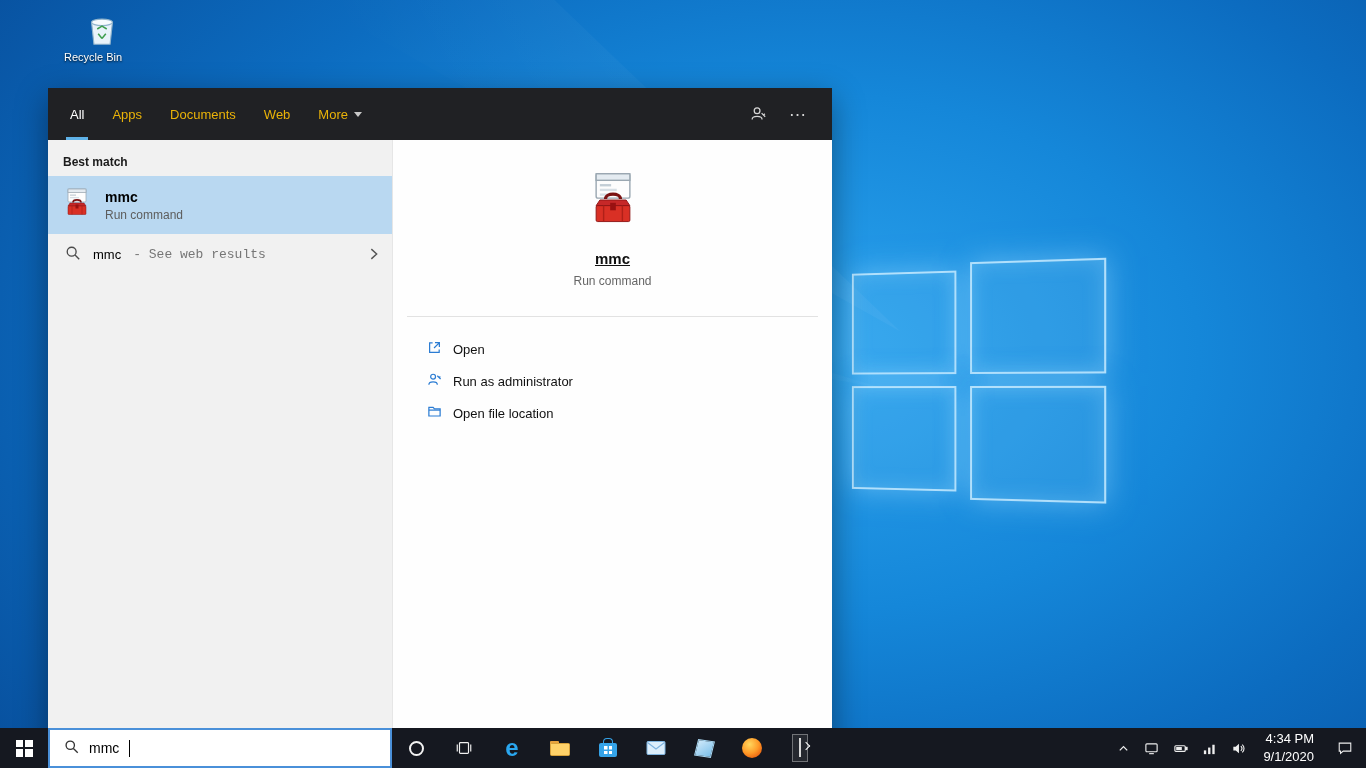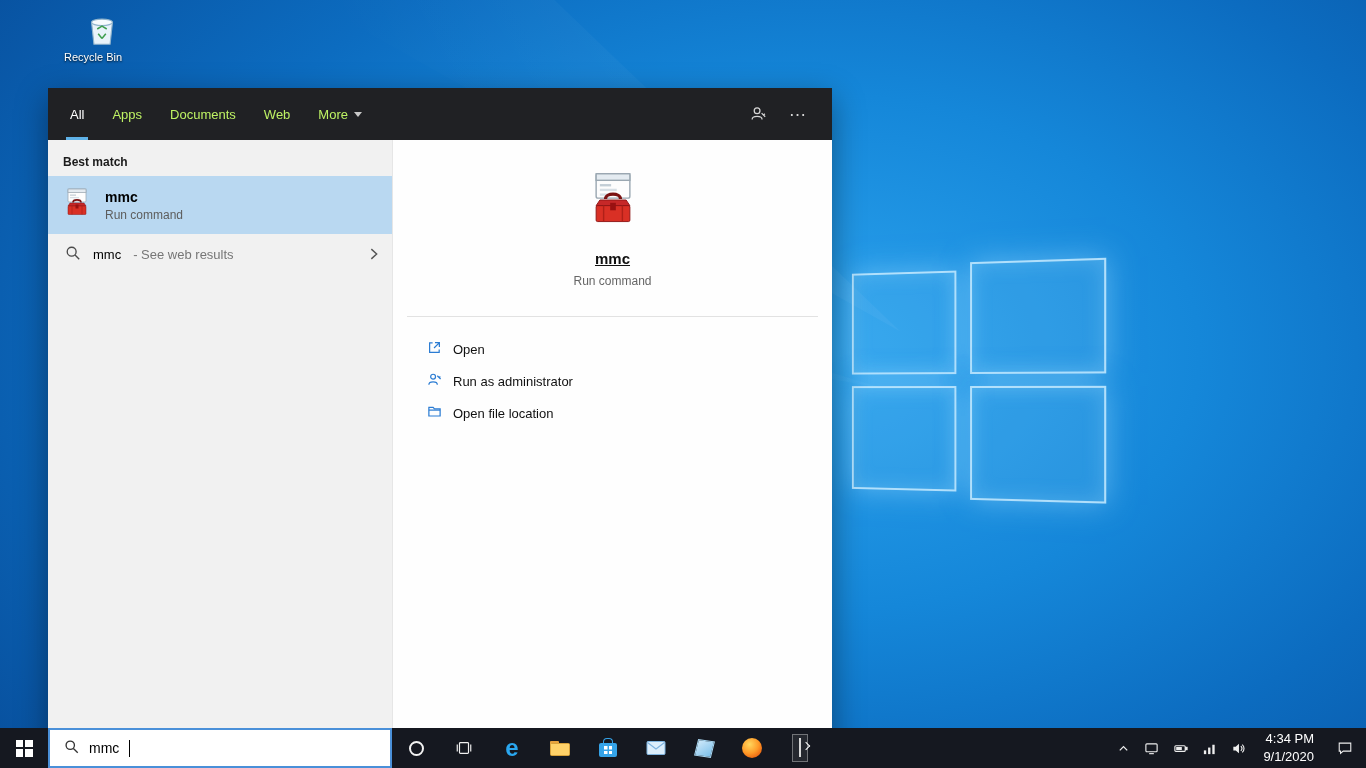--- a/index.html
+++ b/index.html
@@ -40,41 +40,41 @@
     border-radius:50%; background:#fff; }
   .ffx { background:radial-gradient(circle at 38% 32%, #ffd75e 0%, #ff9b28 48%, #e8590c 85%); }
   .tor { background:radial-gradient(circle at 50% 50%, #efe6f7 0%, #efe6f7 24%, #7d4698 26%, #59316e 90%); }
 
   
   .flyout { position:absolute; left:48px; top:88px; width:784px; height:728px; z-index:5;
     display:flex; flex-direction:column; box-shadow:0 10px 30px rgba(0,0,0,.4); }
   .fly-header { height:52px; background:var(--flyout_header_bg,#202124); display:flex; align-items:stretch;
     padding:0 14px 0 22px; }
   .tabs { display:flex; gap:28px; }
-  .tab { display:flex; align-items:center; color:#bef264; font-size:13px; position:relative; cursor:pointer; }
+  .tab { display:flex; align-items:center; color:#eab308; font-size:13px; position:relative; cursor:pointer; }
   .tab.active { color:#fff; }
   .tab.active:after { content:""; position:absolute; left:-4px; right:-4px; bottom:0; height:3px;
     background:#5fb2e8; }
   .tab .dd { width:0; height:0; border-left:4px solid transparent; border-right:4px solid transparent;
     border-top:5px solid #c9c9c9; margin-left:6px; }
   .fly-header .spacer { flex:1; }
   .hdr-btn { width:40px; display:flex; align-items:center; justify-content:center; color:#d6d6d6; cursor:pointer; }
   .ellipsis { font-size:18px; letter-spacing:1px; line-height:10px; padding-bottom:8px; }
 
   .fly-body { flex:1; display:flex; background:#fff; min-height:0; }
   .left-col { width:344px; background:#f1f1f1; display:flex; flex-direction:column; }
   .section-label { padding:15px 0 7px 15px; font-size:12px; font-weight:bold; color:#1b1b1b; }
   .result-item { display:flex; align-items:center; gap:12px; height:58px; padding-left:13px; cursor:pointer; }
   .result-item.selected { background:var(--selection,#b9d8f1); }
   .res-title { font-size:14px; font-weight:bold; color:#000; }
   .res-sub { font-size:12px; color:#5d5d5d; margin-top:3px; }
   .web-row { display:flex; align-items:center; gap:12px; height:40px; padding:0 10px 0 17px;
     font-size:13px; cursor:pointer; }
   .web-row .q { color:#000; }
-  .web-row .sfx { color:#767676; }
+  .web-row .sfx { color:#767676;font-family:Liberation Mono, monospace; }
   .web-row .chev { margin-left:auto; display:flex; align-items:center; }
 
   .right-col { flex:1; background:#fefefe; border-left:1px solid #e6e6e6; display:flex; flex-direction:column; }
   .preview-top { display:flex; flex-direction:column; align-items:center; padding-top:30px; }
   .pv-title { margin-top:16px; font-size:15px; font-weight:bold; color:#111;
     text-decoration:underline; cursor:pointer; }
   .pv-sub { margin-top:7px; font-size:12px; color:#666; }
   .divider { width:calc(100% - 28px); margin:28px auto 0; border-top:1px solid #e2e2e2; }
   .actions { padding:16px 4px 0 34px; display:flex; flex-direction:column; }
   .action-row { display:flex; align-items:center; gap:11px; height:32px; font-size:13px; color:#111; cursor:pointer; }

